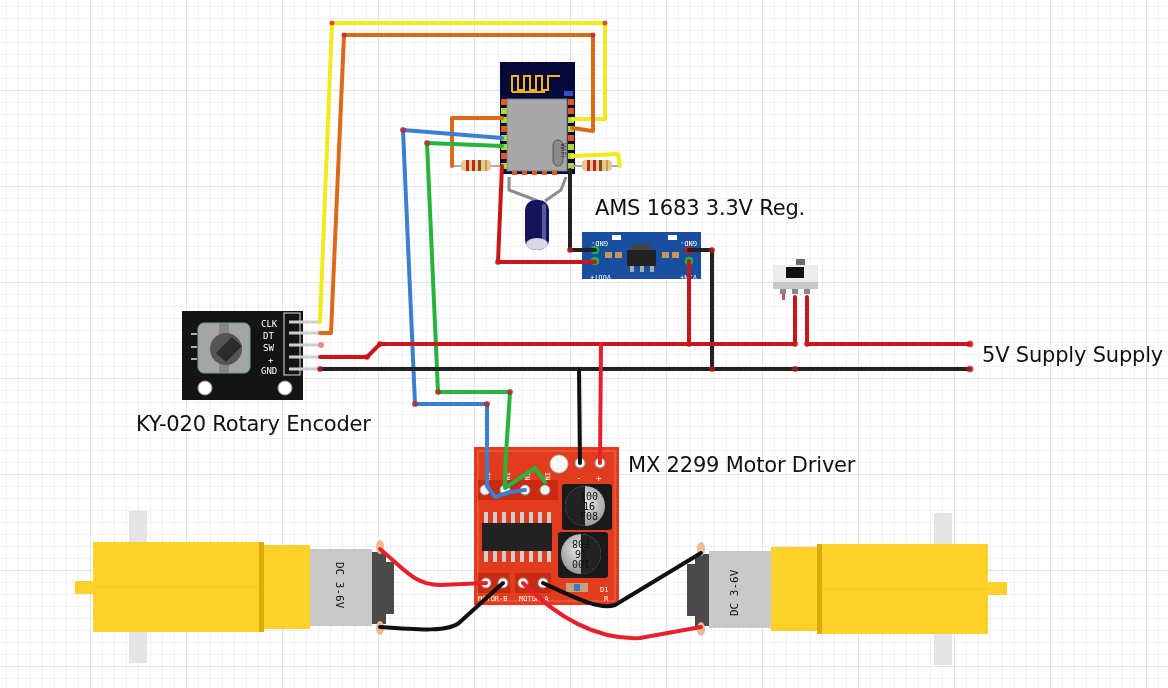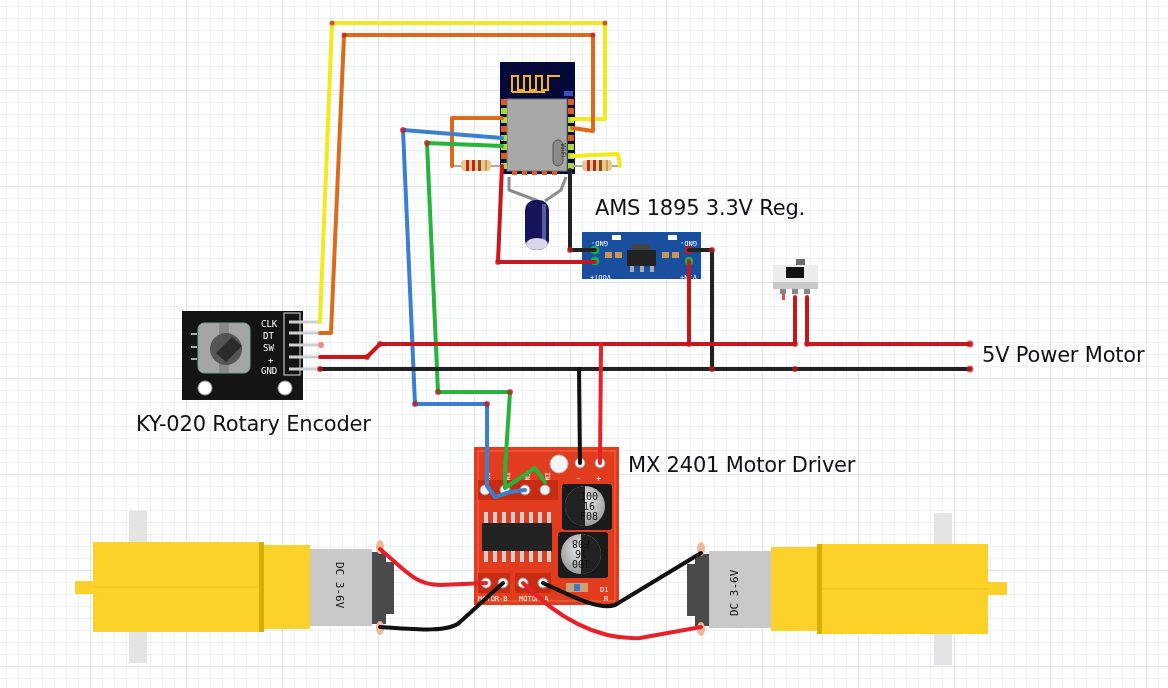--- a/index.html
+++ b/index.html
@@ -313,16 +313,16 @@
     <circle cx="970" cy="369" r="3.5"></circle>
       <circle cx="712" cy="369" r="3"></circle>
       <circle cx="795" cy="369" r="3"></circle>
       <circle cx="320" cy="369" r="3"></circle>
     <circle cx="380" cy="344" r="3"></circle>
       <circle cx="367" cy="357" r="3"></circle>
       <circle cx="689" cy="344" r="3"></circle>
   </g>
 </svg>
 
-<div class="label" style="left:595px; top:196px;">AMS 1895 3.3V Reg.</div>
-<div class="label" style="left:982px; top:343px;">5V Power Motor</div>
+<div class="label" style="left:595px; top:196px;">AMS 1683 3.3V Reg.</div>
+<div class="label" style="left:982px; top:343px;">5V Supply Supply</div>
 <div class="label" style="left:136px; top:412px;">KY-020 Rotary Encoder</div>
-<div class="label" style="left:628px; top:453px;">MX 2401 Motor Driver</div>
+<div class="label" style="left:628px; top:453px;">MX 2299 Motor Driver</div>
 
 </body></html>

